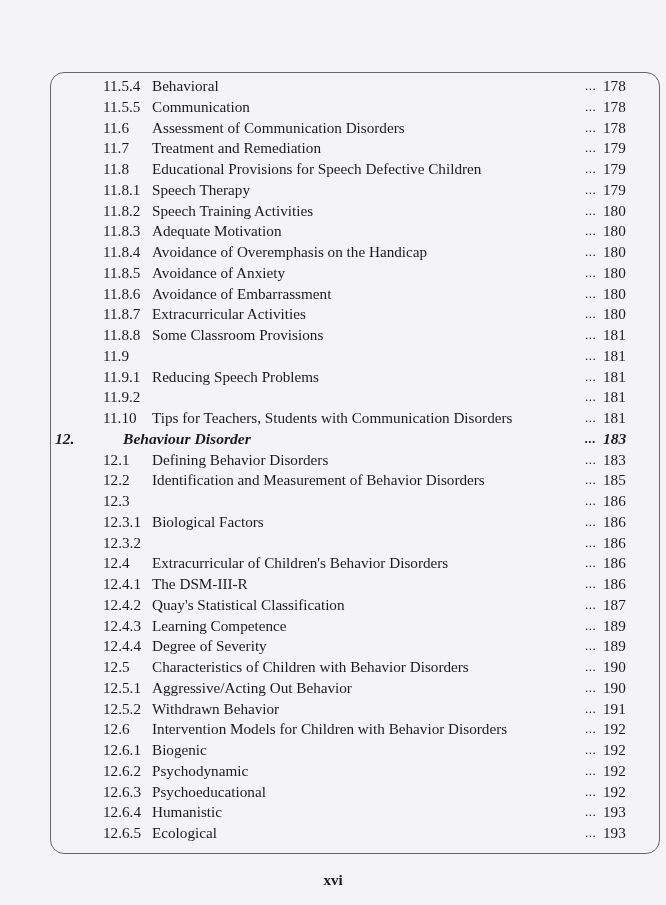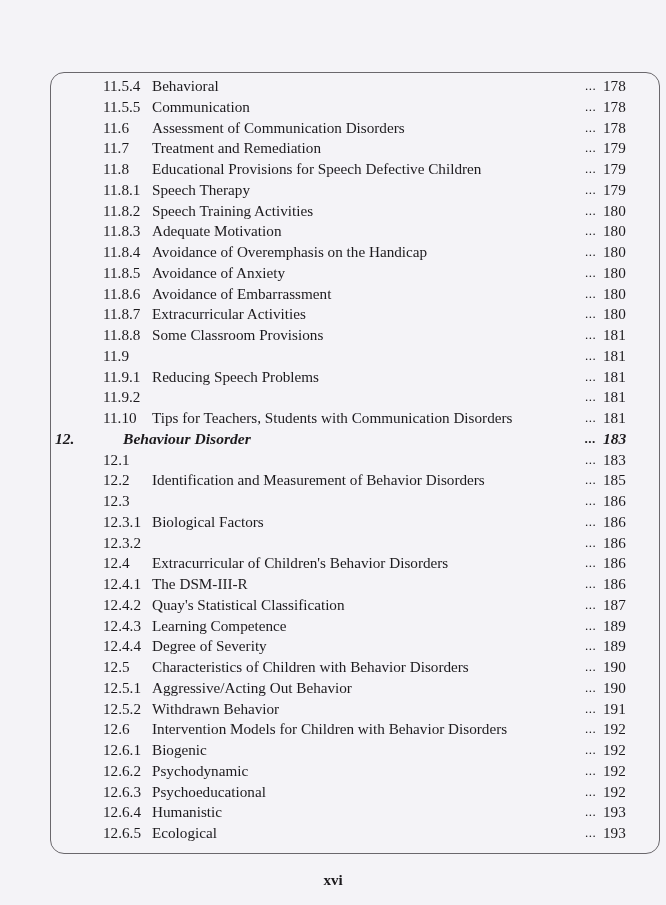--- a/index.html
+++ b/index.html
@@ -168,20 +168,21 @@
       <span class="page">181</span>
     </div>
     <div class="row chapter">
       <span class="num">12.</span>
       <span class="title">Behaviour Disorder</span>
       <span class="dots">...</span>
       <span class="page">183</span>
     </div>
     <div class="row">
       <span class="num">12.1</span>
+      <span class="title">Defining Behavior Disorders</span>
       <span class="dots">...</span>
       <span class="page">183</span>
     </div>
     <div class="row">
       <span class="num">12.2</span>
       <span class="title">Identification and Measurement of Behavior Disorders</span>
       <span class="dots">...</span>
       <span class="page">185</span>
     </div>
     <div class="row">

